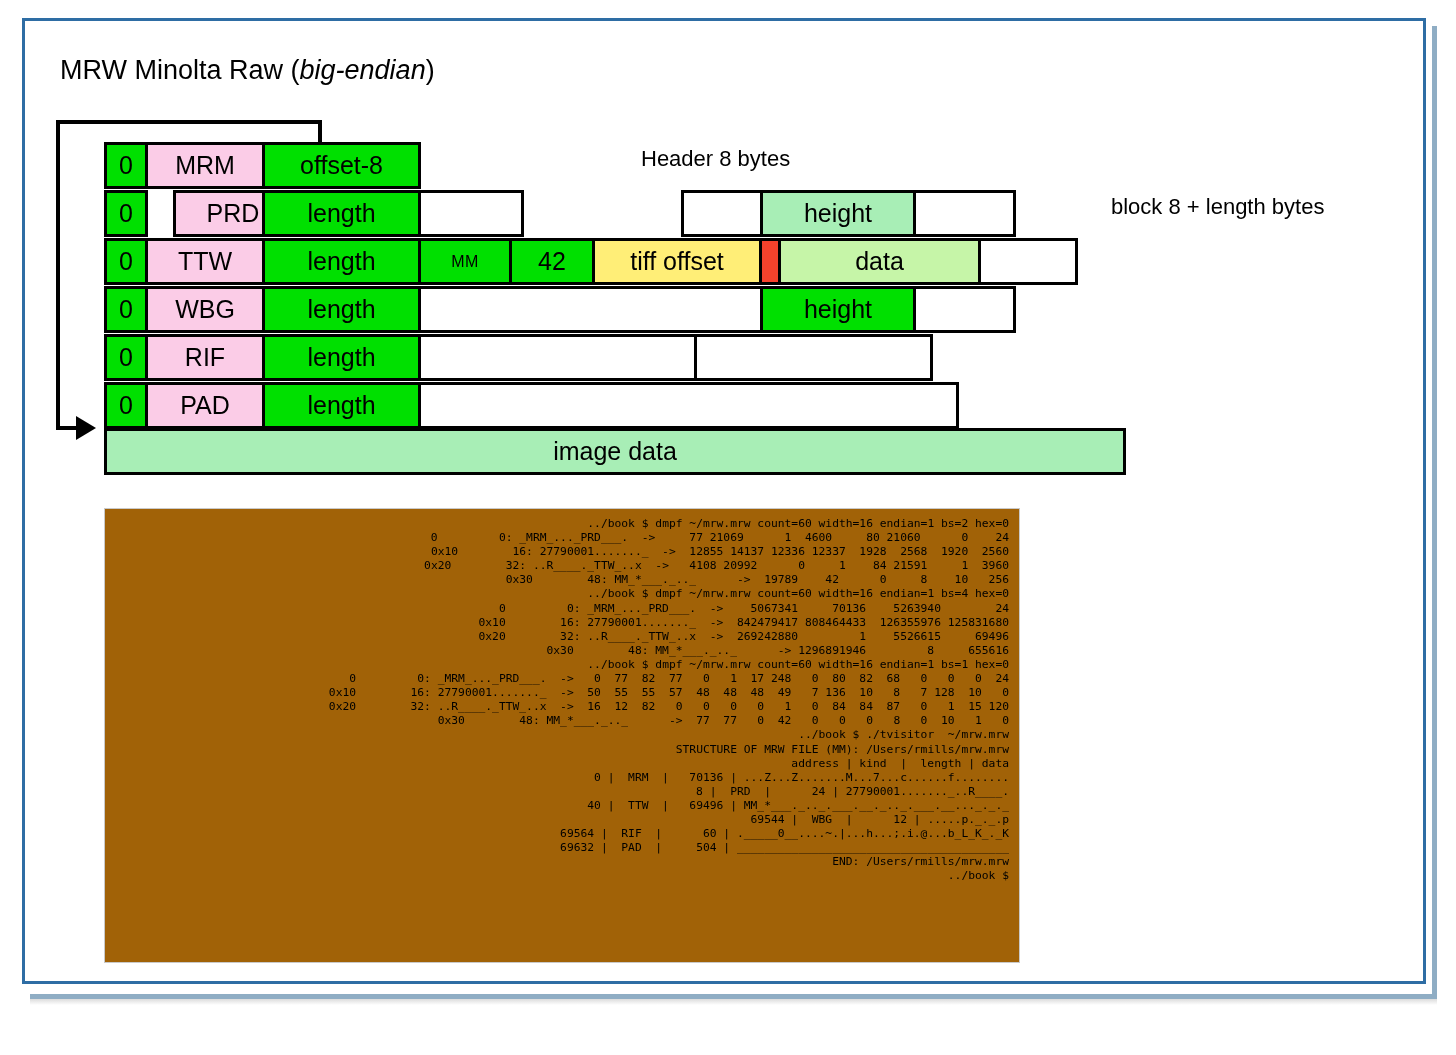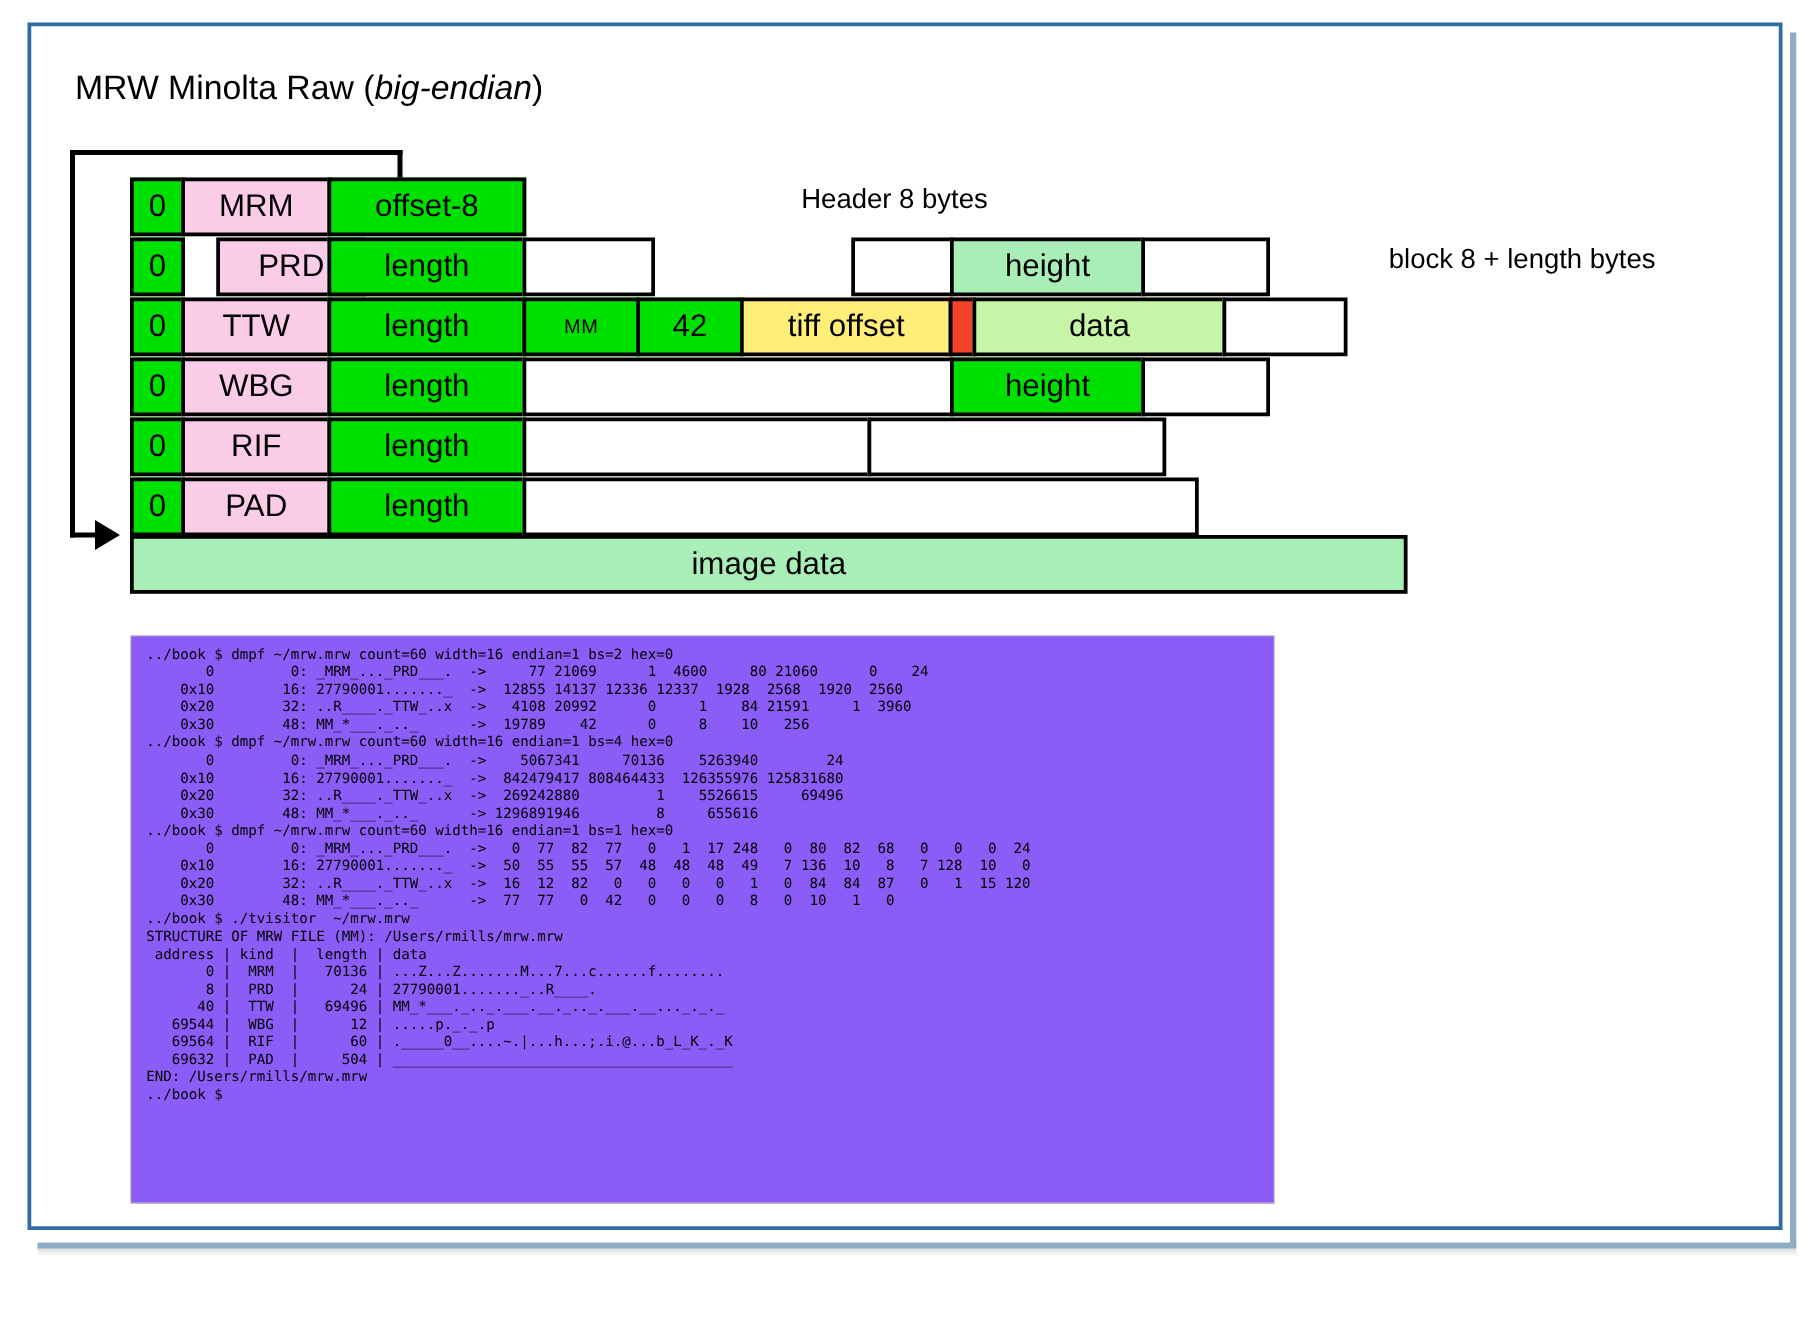--- a/index.html
+++ b/index.html
@@ -44,22 +44,22 @@
   #bracket-top{left:0;top:0;width:266px;height:4px;}
   #bracket-left{left:0;top:0;width:4px;height:310px;}
   #bracket-bottom{left:0;top:306px;width:22px;height:4px;}
   #bracket-head{position:absolute;left:20px;top:296px;width:0;height:0;
       border-top:12px solid transparent;border-bottom:12px solid transparent;
       border-left:20px solid #000;}
   #bracket-stub{position:absolute;left:262px;top:0;width:4px;height:28px;background:#000;}
 
   
   #terminal{position:absolute;left:104px;top:508px;width:916px;height:455px;
-            background:#8b5cf6;border:1px solid #c9c9c9;box-sizing:border-box;
-            padding:8px 10px 8px 12px;}
+            background:#a16207;border:1px solid #c9c9c9;box-sizing:border-box;
+            padding:8px 10px 8px 12px;text-align:right;}
   #terminal pre{margin:0;font-family:"DejaVu Sans Mono","Liberation Mono",monospace;
             font-size:11.3px;line-height:14.1px;color:#000;white-space:pre;}
 </style>
 </head>
 <body>
 
 <div id="outer-frame"></div>
 <div id="frame-shadow-right"></div>
 <div id="frame-shadow-bottom"></div>
 <div id="frame-shadow-bottom2"></div>

